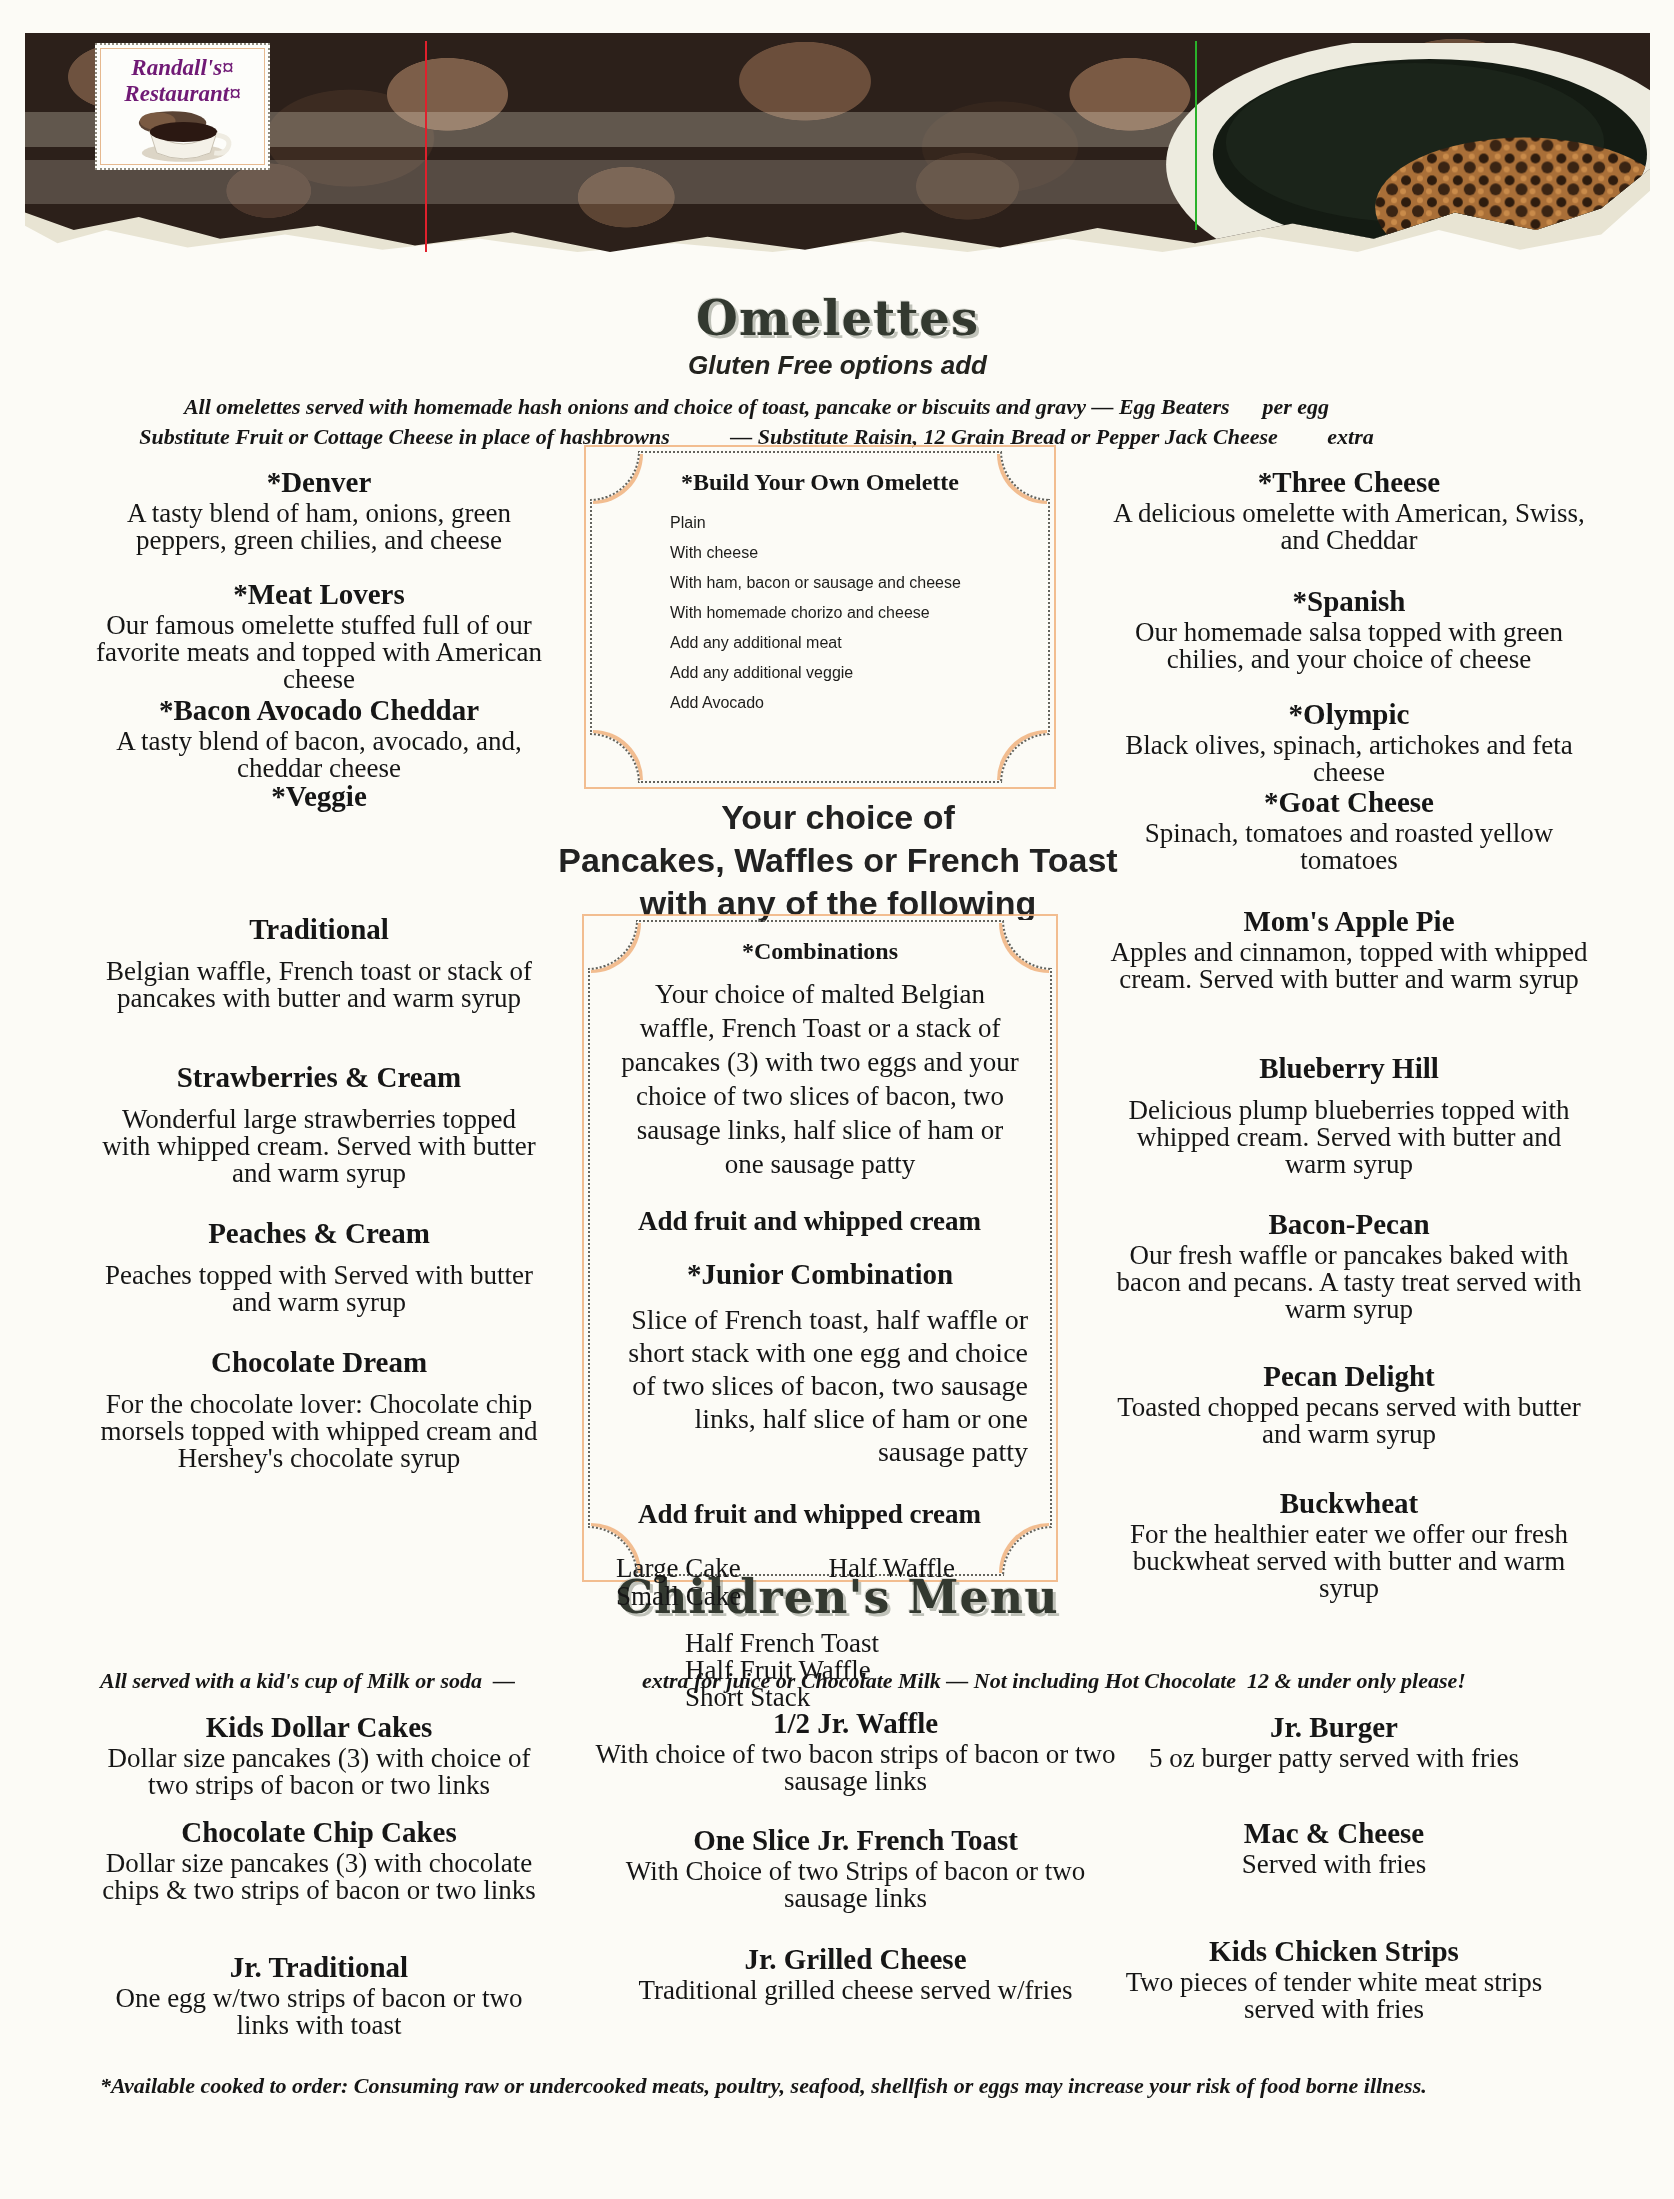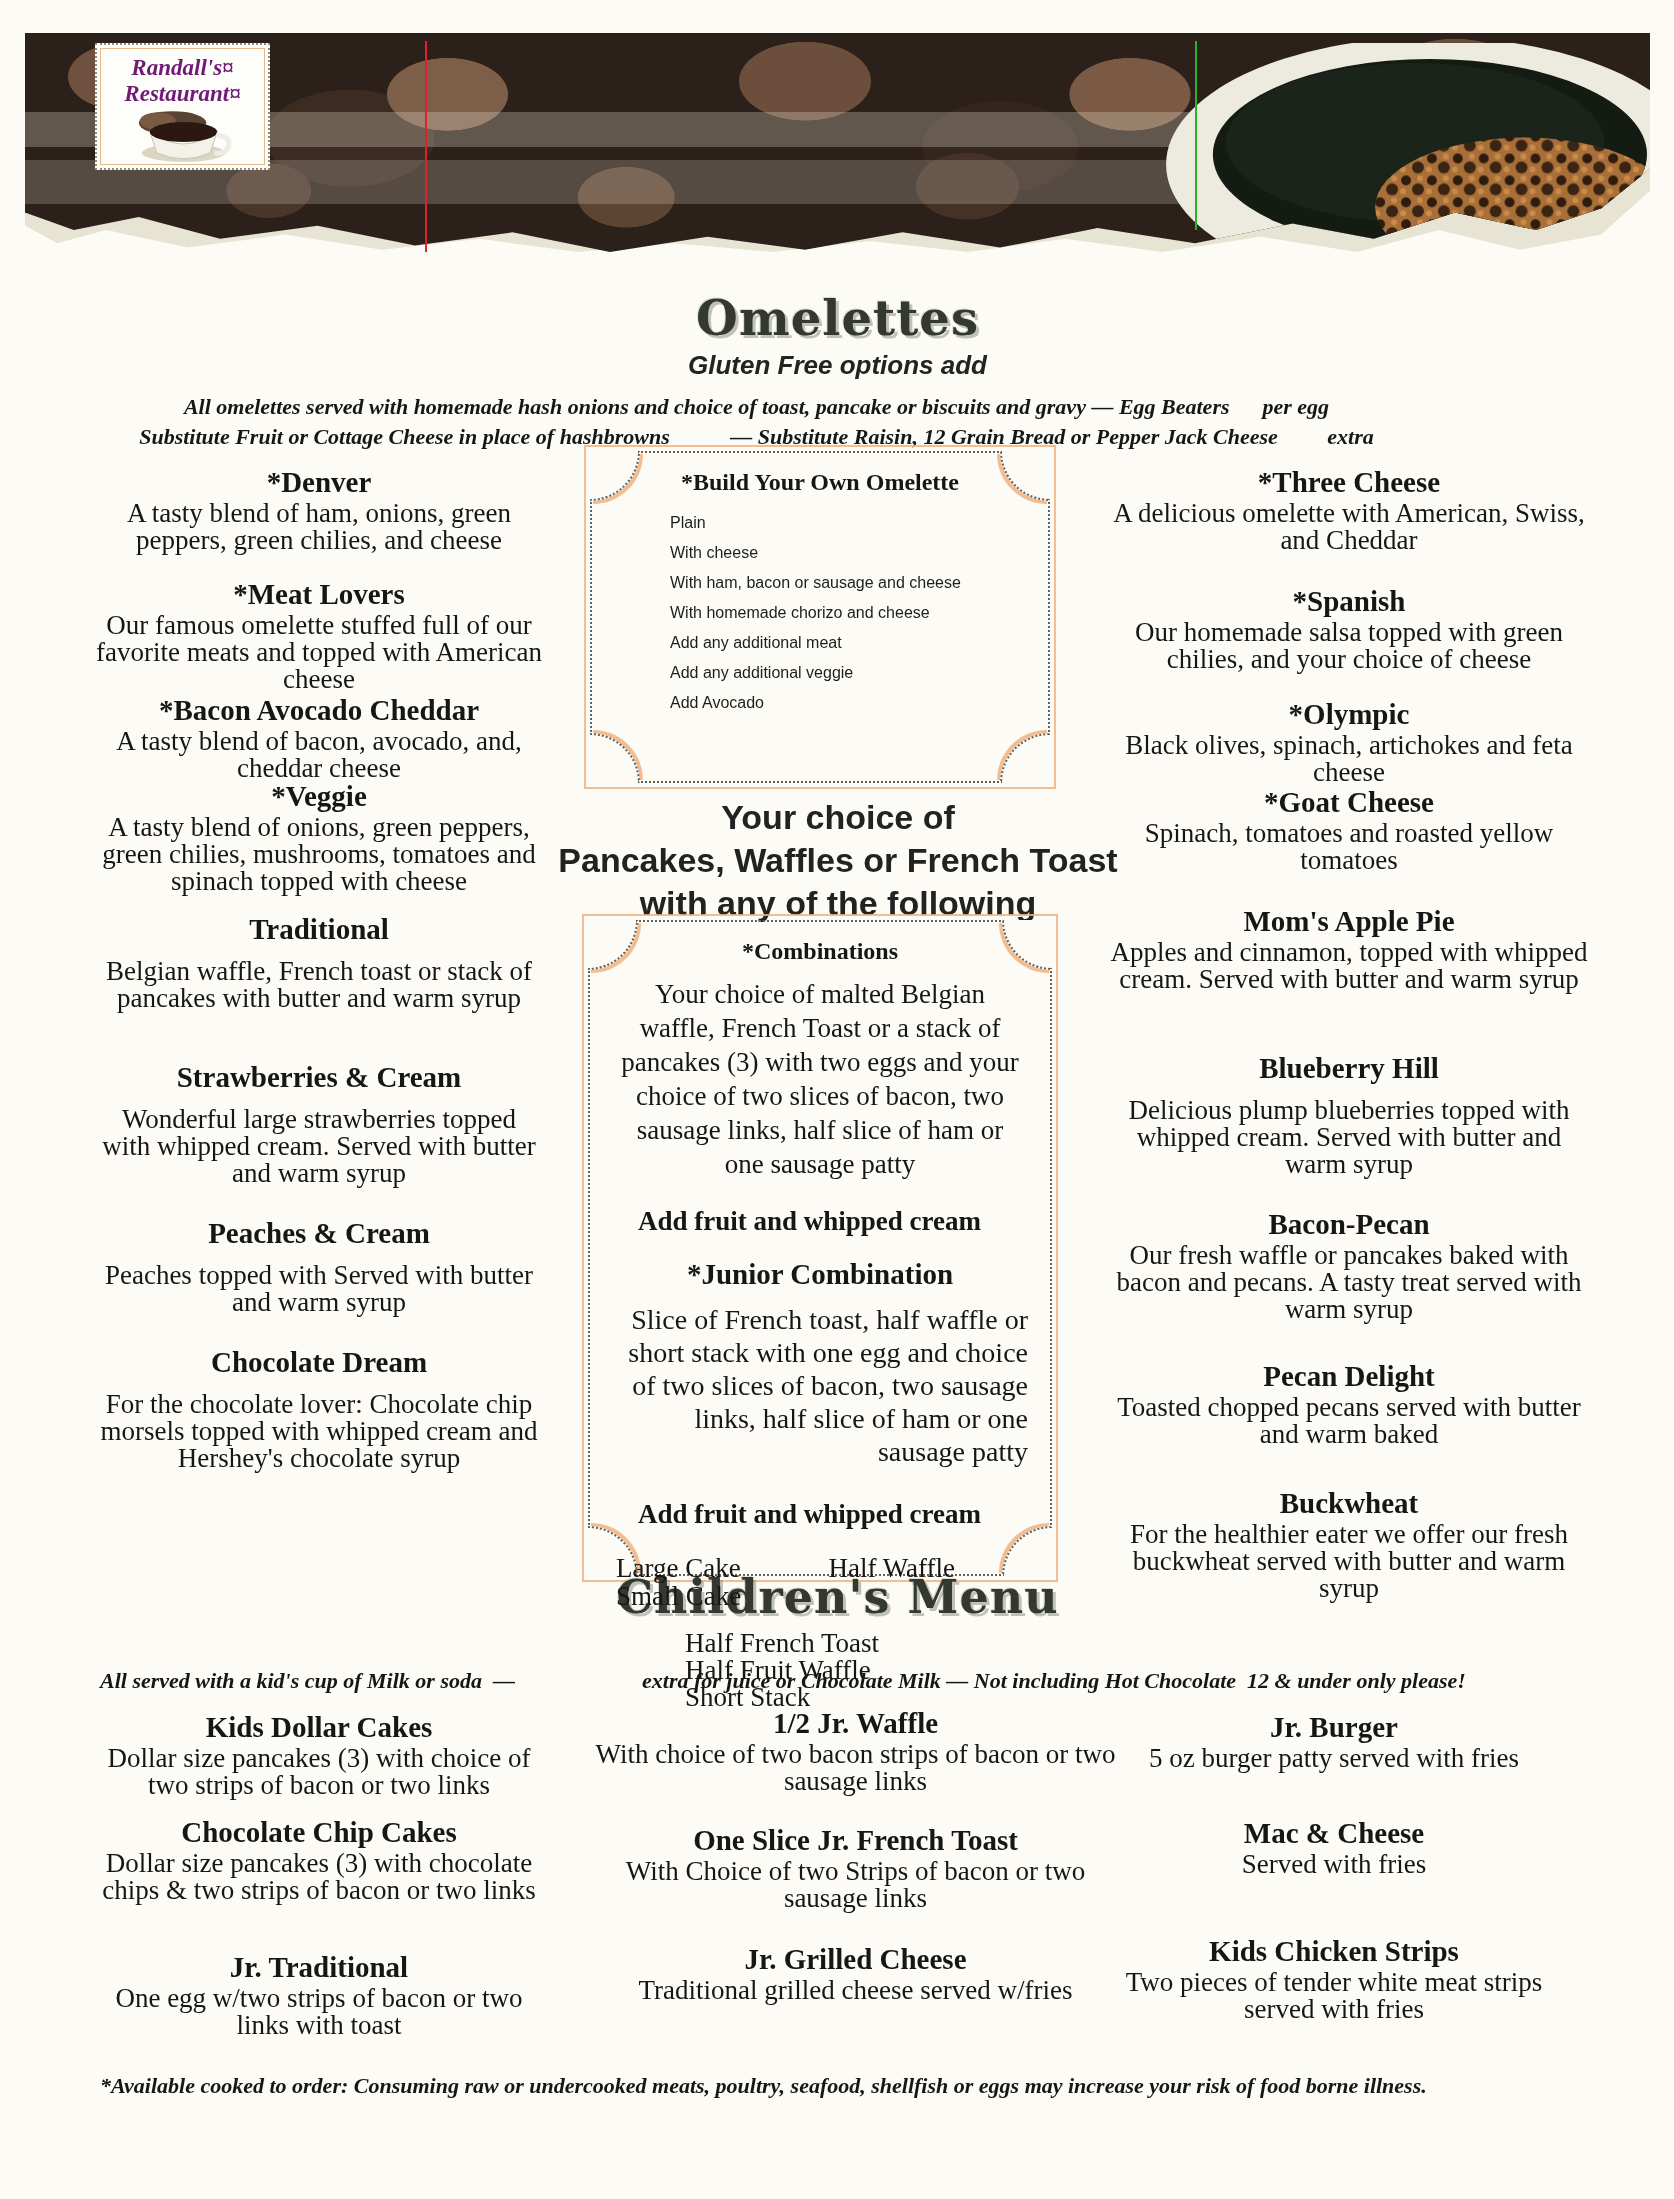--- a/index.html
+++ b/index.html
@@ -185,21 +185,20 @@
   <div class="mi" style="top:578px">
     <h3>*Meat Lovers</h3>
     <p>Our famous omelette stuffed full of our favorite meats and topped with American cheese</p>
   </div>
   <div class="mi" style="top:694px">
     <h3>*Bacon Avocado Cheddar</h3>
     <p>A tasty blend of bacon, avocado, and, cheddar cheese</p>
   </div>
   <div class="mi" style="top:780px">
     <h3>*Veggie</h3>
-    <p>A tasty blend of onions, green peppers, green chilies, mushrooms, tomatoes and spinach topped with cheese</p>
   </div>
   <div class="mi gap" style="top:913px">
     <h3>Traditional</h3>
     <p>Belgian waffle, French toast or stack of pancakes with butter and warm syrup</p>
   </div>
   <div class="mi gap" style="top:1061px">
     <h3>Strawberries &amp; Cream</h3>
     <p>Wonderful large strawberries topped with whipped cream.  Served with butter and warm syrup</p>
   </div>
   <div class="mi gap" style="top:1217px">
@@ -236,21 +235,21 @@
   <div class="mi gap" style="top:1052px">
     <h3>Blueberry Hill</h3>
     <p>Delicious plump blueberries topped with whipped cream. Served with butter and warm syrup</p>
   </div>
   <div class="mi" style="top:1208px">
     <h3>Bacon-Pecan</h3>
     <p>Our fresh waffle or pancakes baked with bacon and pecans.  A tasty treat served with warm syrup</p>
   </div>
   <div class="mi" style="top:1360px">
     <h3>Pecan Delight</h3>
-    <p>Toasted chopped pecans served with butter and warm baked</p>
+    <p>Toasted chopped pecans served with butter and warm syrup</p>
   </div>
   <div class="mi" style="top:1487px">
     <h3>Buckwheat</h3>
     <p>For the healthier eater we offer our fresh buckwheat  served with butter and warm syrup</p>
   </div>
 </div>
 
 <div class="fancy-box" id="build-box">
   <div class="corner c-tl">
       <i></i>

